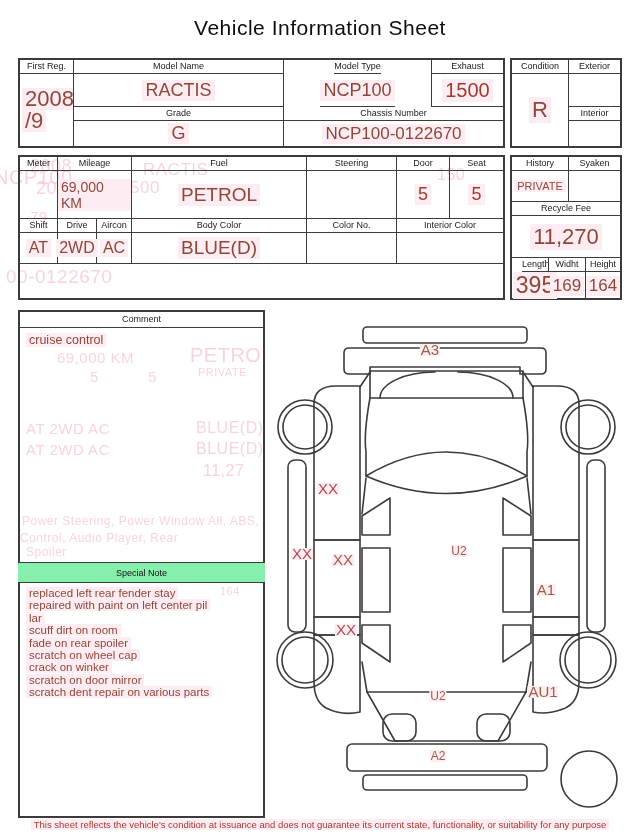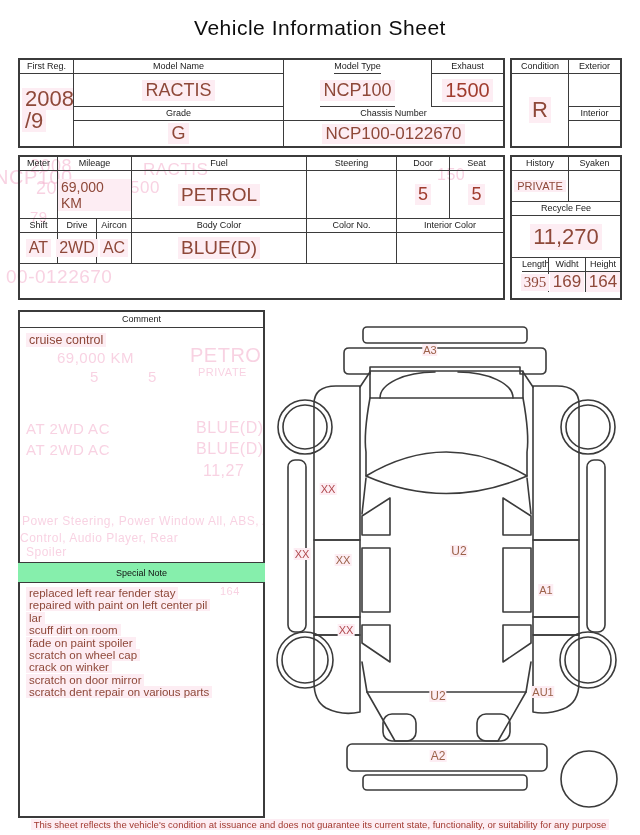--- a/index.html
+++ b/index.html
@@ -14,21 +14,21 @@
   .br{border-right:1px solid var(--border);}
   .bb{border-bottom:1px solid var(--border);}
   .lbl{font-size:9px;text-align:center;height:14px;line-height:13px;box-sizing:border-box;
        border-bottom:1px solid var(--border);color:#1a1a1a;white-space:nowrap;overflow:hidden;}
   .val{flex:1;display:flex;align-items:center;justify-content:center;color:var(--accent);box-sizing:border-box;}
   .hl{background:var(--highlight);padding:0 3px;box-decoration-break:clone;-webkit-box-decoration-break:clone;}
   .title{position:absolute;left:0;top:16px;width:640px;text-align:center;font-size:21px;
          letter-spacing:.5px;color:#0d0d0d;z-index:2;}
   .gwrap{position:absolute;overflow:hidden;z-index:1;pointer-events:none;}
   .gst{position:absolute;color:var(--ghost-pink);opacity:.6;white-space:nowrap;letter-spacing:.5px;}
-  .mk{position:absolute;transform:translate(-50%,-50%);font-size:11px;z-index:3;
+  .mk{position:absolute;transform:translate(-50%,-50%);font-size:15px;z-index:3;
       background:var(--highlight);padding:0 1px;line-height:12px;white-space:nowrap;}
   .mk-red{color:var(--marker-red);}
   .mk-brown{color:var(--marker-brown);}
   .note-line{font-size:11.5px;line-height:12.4px;color:var(--accent);white-space:nowrap;}
   svg{position:absolute;z-index:2;}
   .footer{position:absolute;left:0;top:819px;width:640px;text-align:center;font-size:9.5px;
           color:var(--footer-red);z-index:2;}
 </style>
 </head>
 <body>
@@ -189,21 +189,21 @@
       <div class="val"></div>
     </div>
   </div>
   <div class="lbl">Recycle Fee</div>
   <div class="val bb" style="height:42px;flex:none;font-size:22px;">
       <span class="hl">11,270</span>
     </div>
   <div class="row" style="flex:1;">
     <div class="cell br" style="width:37px;padding-left:10px;">
       <div class="lbl">Length</div>
-      <div class="val" style="font-size:15px;font-family:Liberation Serif, serif;">
+      <div class="val" style="font-size:23px;">
           <span class="hl">395</span>
         </div>
     </div>
     <div class="cell br" style="width:37px;">
       <div class="lbl">Widht</div>
       <div class="val" style="font-size:17px;">
           <span class="hl">169</span>
         </div>
     </div>
     <div class="cell" style="flex:1;">
@@ -217,21 +217,21 @@
 
 <div class="box" style="left:18px;top:310px;width:247px;height:508px;">
   <div class="lbl" style="height:16px;line-height:15px;">Comment</div>
   <div style="padding:5px 6px;font-size:12.5px;color:var(--accent);"><span class="hl">cruise control</span></div>
   <div class="abs" style="left:-2px;top:250px;width:247px;height:21px;border-top:1px solid var(--border);border-bottom:1px solid var(--border);text-align:center;font-size:9px;line-height:20px;box-sizing:border-box;background:#86efac;">Special Note</div>
   <div class="abs" style="left:6px;top:275px;right:2px;">
     <div class="note-line"><span class="hl">replaced left rear fender stay</span></div>
     <div class="note-line"><span class="hl">repaired with paint on left center pil</span></div>
     <div class="note-line"><span class="hl">lar</span></div>
     <div class="note-line"><span class="hl">scuff dirt on room</span></div>
-    <div class="note-line"><span class="hl">fade on paint spoiler</span></div>
+    <div class="note-line"><span class="hl">fade on rear spoiler</span></div>
     <div class="note-line"><span class="hl">scratch on wheel cap</span></div>
     <div class="note-line"><span class="hl">crack on winker</span></div>
     <div class="note-line"><span class="hl">scratch on door mirror</span></div>
     <div class="note-line"><span class="hl">scratch dent repair on various parts</span></div>
   </div>
 </div>
 
 <div class="gwrap" style="left:20px;top:312px;width:243px;height:504px;">
   <span class="gst" style="left:37px;top:37px;font-size:15px;">69,000 KM</span>
   <span class="gst" style="left:70px;top:56px;font-size:15px;">5</span>

